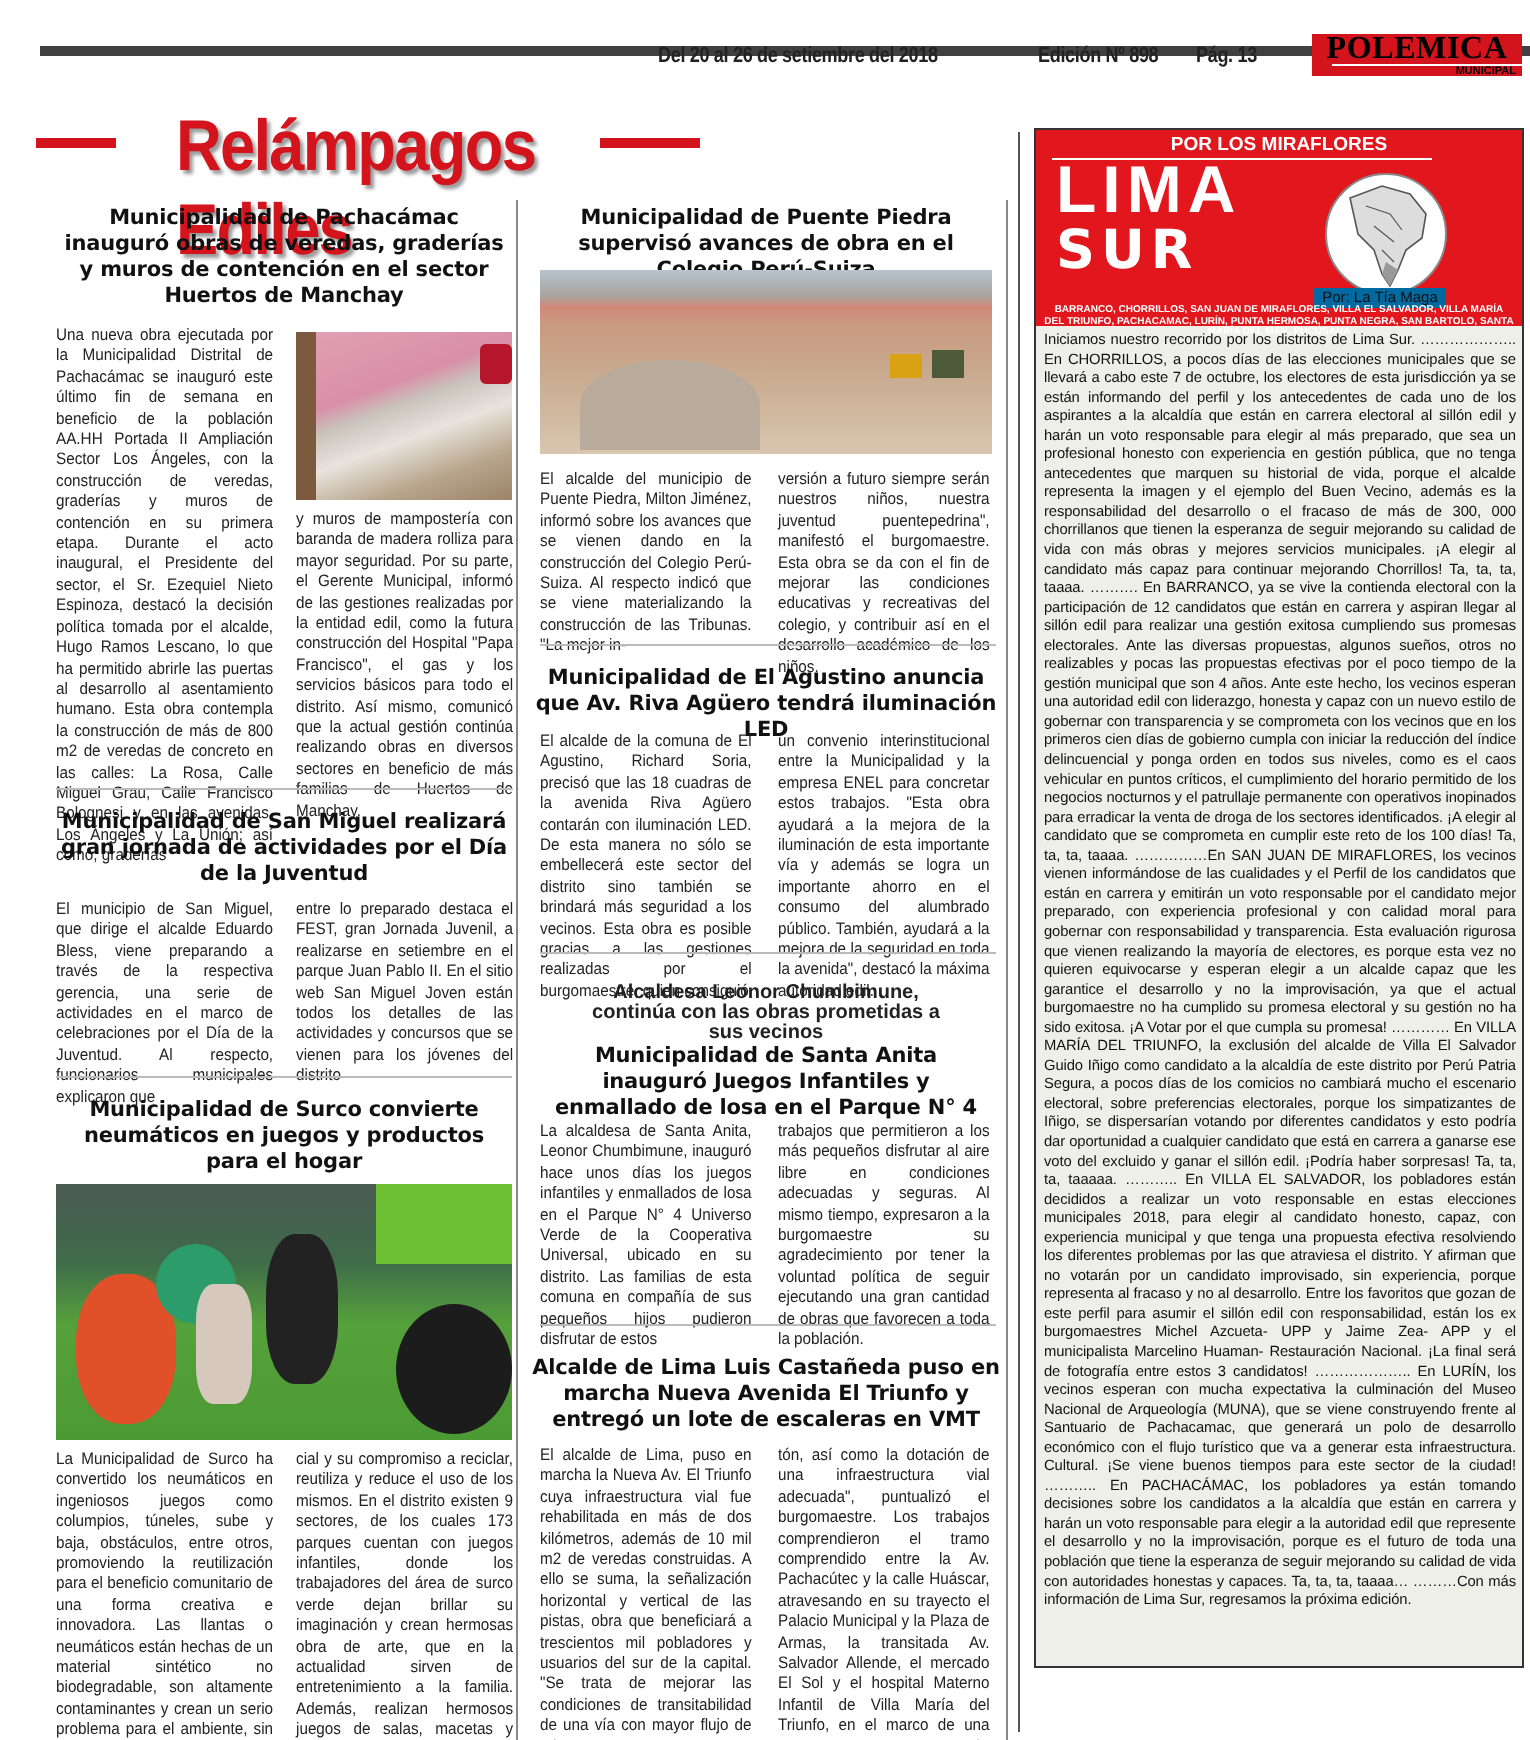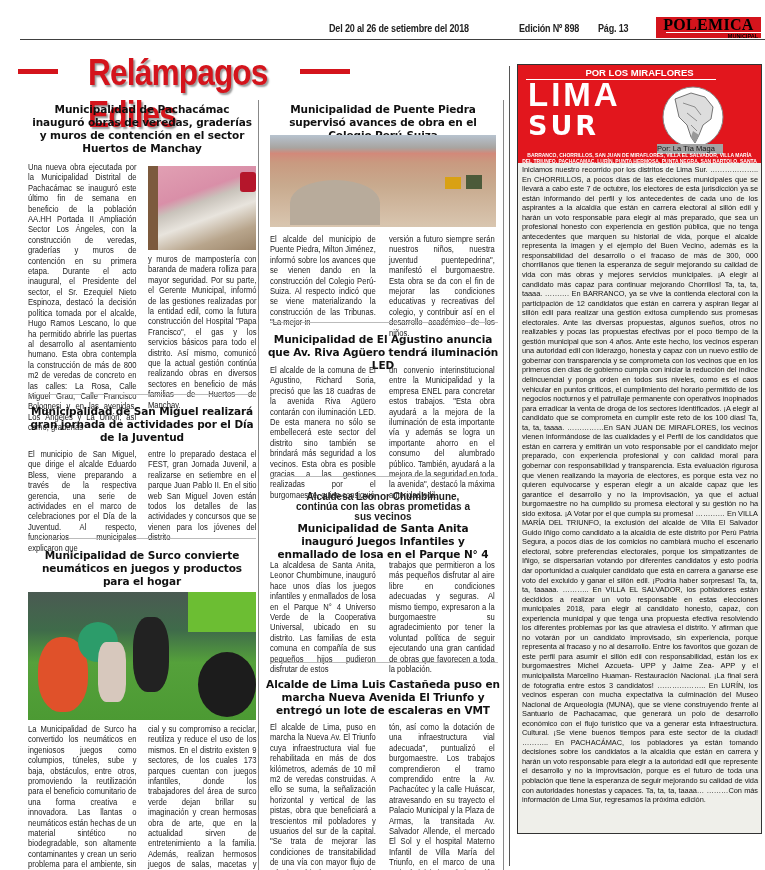--- a/index.html
+++ b/index.html
@@ -1,37 +1,37 @@
 <!DOCTYPE html>
 <html><head>
 <meta charset="utf-8">
 <style>
 *{box-sizing:border-box;margin:0;padding:0}
 body{width:765px;height:870px;background:#fff;font-family:"Liberation Sans",sans-serif;position:relative;overflow:hidden;color:#111}
-.topbar{position:absolute;left:20px;top:0;width:745px;height:40px;border-bottom:1px solid #404040}
+.topbar{position:absolute;left:20px;top:0;width:745px;height:28px;border-bottom:5px solid #404040}
 .topinfo{position:absolute;top:22px;font-family:"Liberation Sans",sans-serif;font-size:11px;font-weight:bold;color:#222;letter-spacing:-0.2px;transform:scaleX(0.82);transform-origin:left}
 .logo{position:absolute;left:656px;top:17px;width:105px;height:21px;background:#d4141c;color:#000000;text-align:center}
 .logo .l1{font-family:"Liberation Serif",serif;font-weight:bold;font-size:16px;line-height:15px;letter-spacing:0.3px}
 .logo .l2{font-size:5.5px;font-weight:bold;text-align:right;padding-right:3px;line-height:6px;border-top:1px solid #fff;margin-left:10px}
 .titlebar{position:absolute;left:18px;top:52px;width:320px;height:40px}
 .bar{position:absolute;top:17px;height:5px;background:#d4141c}
 .maintitle{position:absolute;left:70px;top:0;font-family:"Liberation Sans",sans-serif;font-weight:bold;font-size:36px;color:#d4141c;text-shadow:2px 2px 2px #9a9a9a;letter-spacing:-1px;transform:scaleX(0.88);transform-origin:left}
 .col{position:absolute}
 .head{font-family:"DejaVu Sans",sans-serif;font-weight:bold;text-align:center;color:#111;font-size:10.5px;line-height:13px;letter-spacing:-0.1px}
 .body{font-family:"Liberation Sans",sans-serif;font-size:8.3px;line-height:10.4px;text-align:justify;color:#222;transform:scaleX(0.92);transform-origin:left}
 .sep{position:absolute;height:1px;background:#bbb}
 .vline{position:absolute;width:1px;background:#888}
 .photo{position:absolute;overflow:hidden}
 .sidebox{position:absolute;left:517px;top:64px;width:245px;height:770px;border:1px solid #333;background:#efefea}
 .sidehead{position:absolute;left:0;top:0;width:243px;height:98px;background:#e2161d}
 .sidehead .por{position:absolute;top:2px;width:100%;text-align:center;color:#fff;font-weight:bold;font-size:9.5px}
 .sidehead .hr{position:absolute;left:8px;top:14px;width:190px;height:1px;background:#fff}
 .lima{position:absolute;left:10px;top:13px;color:#fff;font-family:Liberation Sans, sans-serif;font-weight:bold;font-size:33px;line-height:33px;letter-spacing:3px}
 .sur{position:absolute;left:10px;top:44px;color:#fff;font-family:"DejaVu Sans",sans-serif;font-weight:bold;font-size:27px;line-height:33px;letter-spacing:3px}
-.byline{position:absolute;left:139px;top:79px;width:66px;height:10px;background:#a3a3a3;color:#111;font-size:7.5px;line-height:10px;text-align:left}
+.byline{position:absolute;left:139px;top:79px;width:66px;height:10px;background:#0369a1;color:#111;font-size:7.5px;line-height:10px;text-align:center}
 .districts{position:absolute;left:4px;top:88px;width:235px;text-align:center;color:#fff;font-size:5px;line-height:5.5px;font-weight:bold}
 .sidetext{position:absolute;left:4px;top:100px;width:236px;font-size:7.4px;line-height:9.55px;text-align:justify;color:#111;letter-spacing:-0.05px}
 .sidetext b{font-weight:normal}
 </style>
 </head>
 <body>
 
 <div class="topbar">
   <span class="topinfo" style="left:309px">Del 20 al 26 de setiembre del 2018</span>
   <span class="topinfo" style="left:499px">Edición Nº 898</span>

